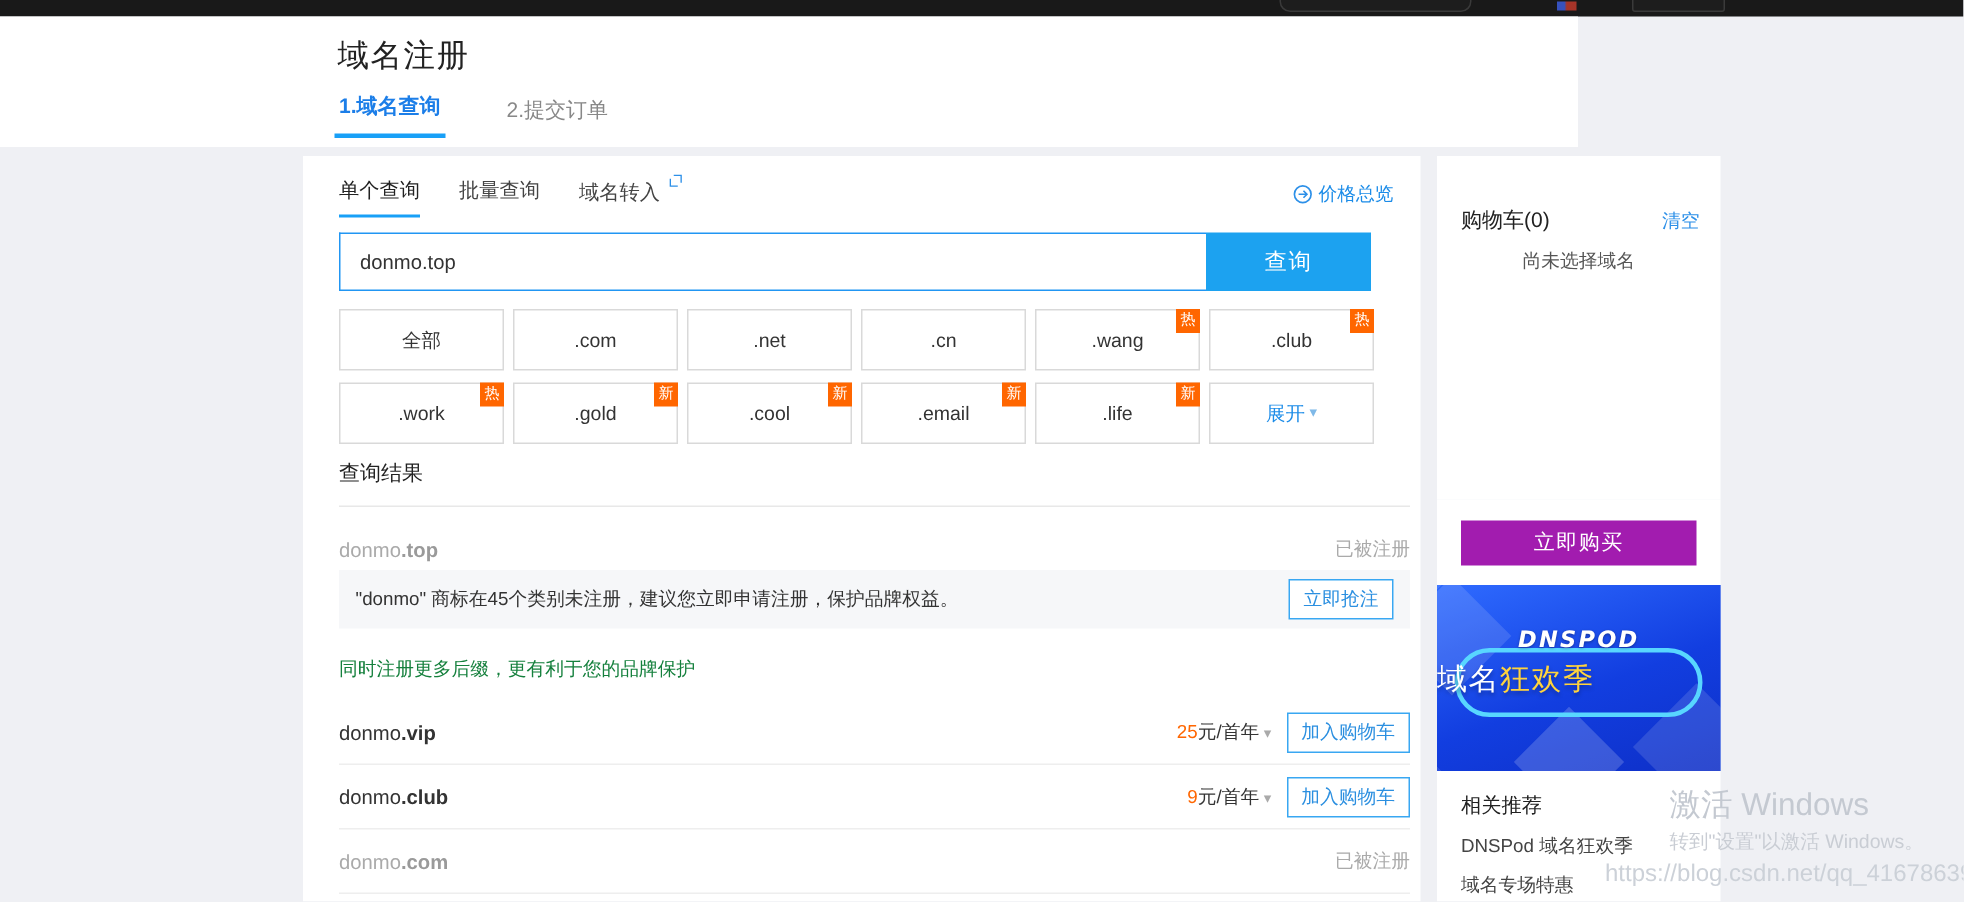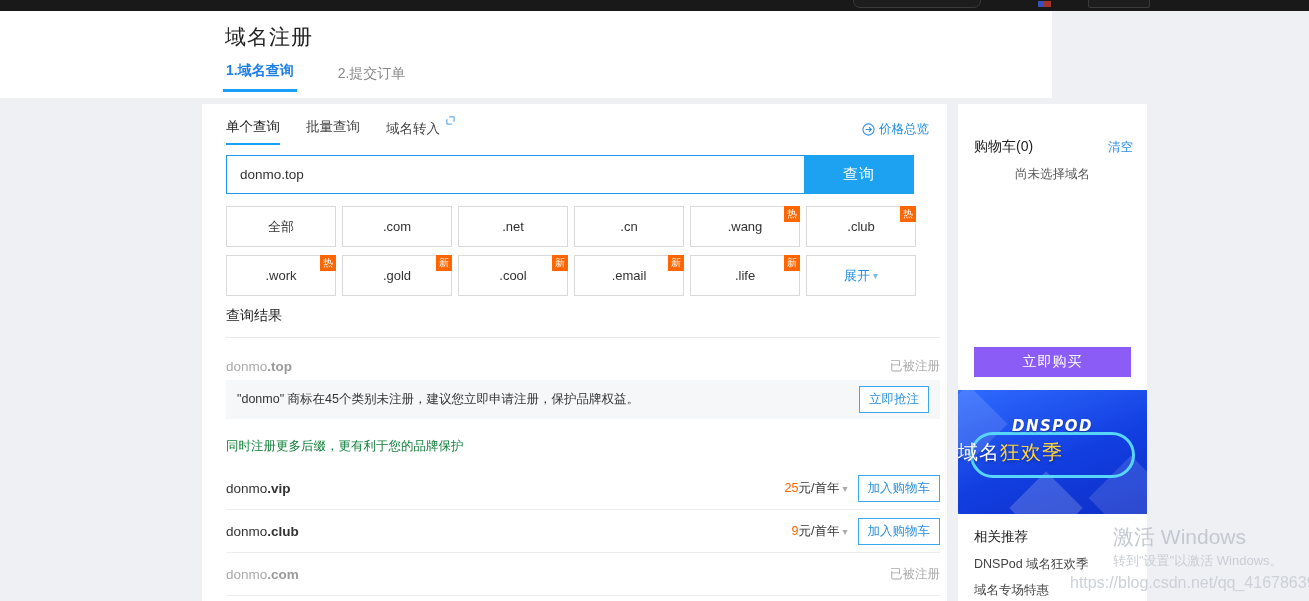--- a/index.html
+++ b/index.html
@@ -169,21 +169,21 @@
   .cart-clear { font-size: 12.5px; color: #2d90e8; cursor: pointer; margin-top: 19px; }
   .cart-empty {
     position: absolute; left: 0; right: 0; top: 62px;
     text-align: center; font-size: 12.5px; color: #555;
   }
   .buy-card {
     position: absolute; left: 958px; top: 333px; width: 189px; height: 57px;
     background: #fff; display: flex; align-items: center; justify-content: center;
   }
   .buy-btn {
-    width: 157px; height: 30px; background: #8b5cf6; border: none; color: #fff;
+    width: 157px; height: 30px; background: #a21caf; border: none; color: #fff;
     font-size: 14px; cursor: pointer; font-family: inherit; letter-spacing: 1px;
   }
   .promo {
     position: absolute; left: 958px; top: 390px; width: 189px; height: 124px;
     background: #1246e8; overflow: hidden;
   }
   .promo-bg {
     position: absolute; inset: 0;
     background:
       linear-gradient(135deg, rgba(255,255,255,.10) 0 2px, transparent 2px 16px),

